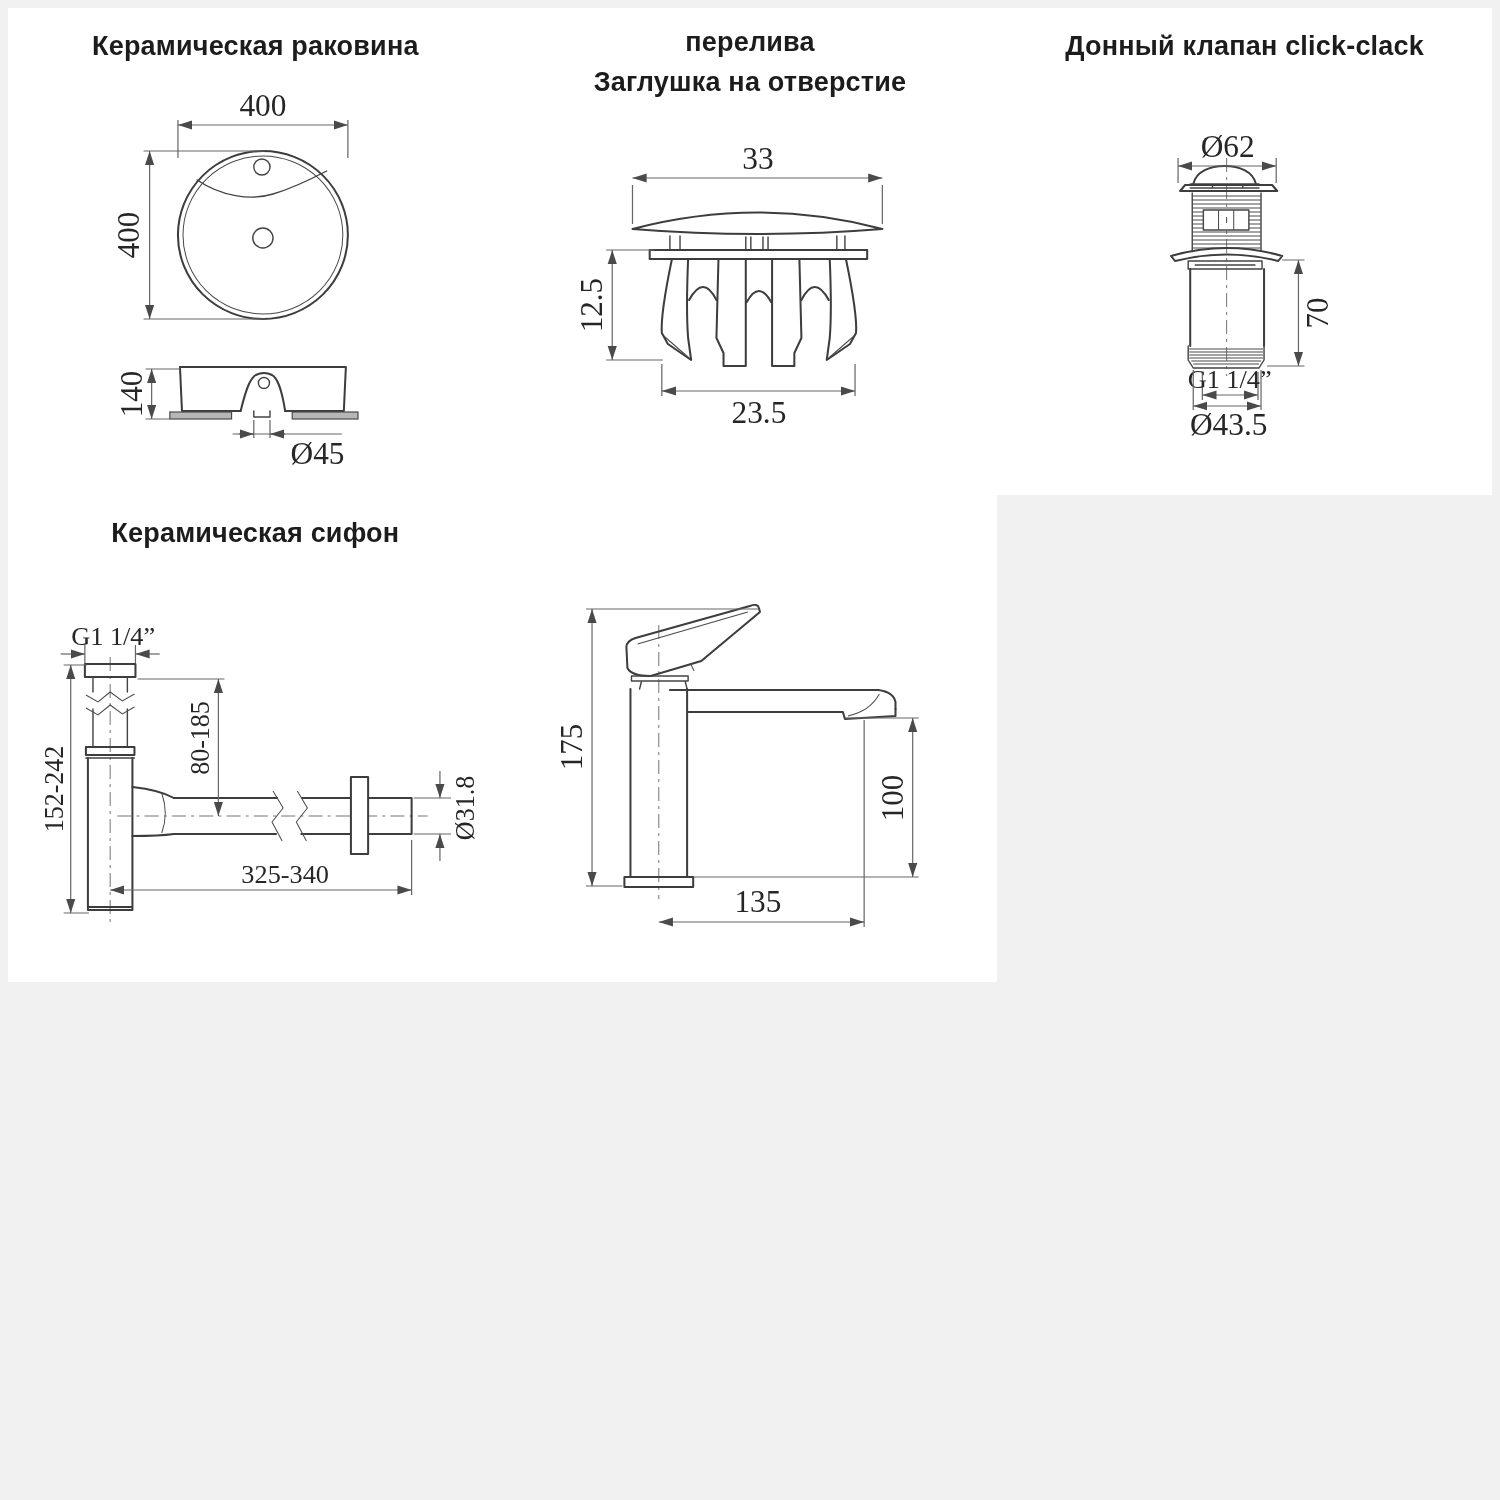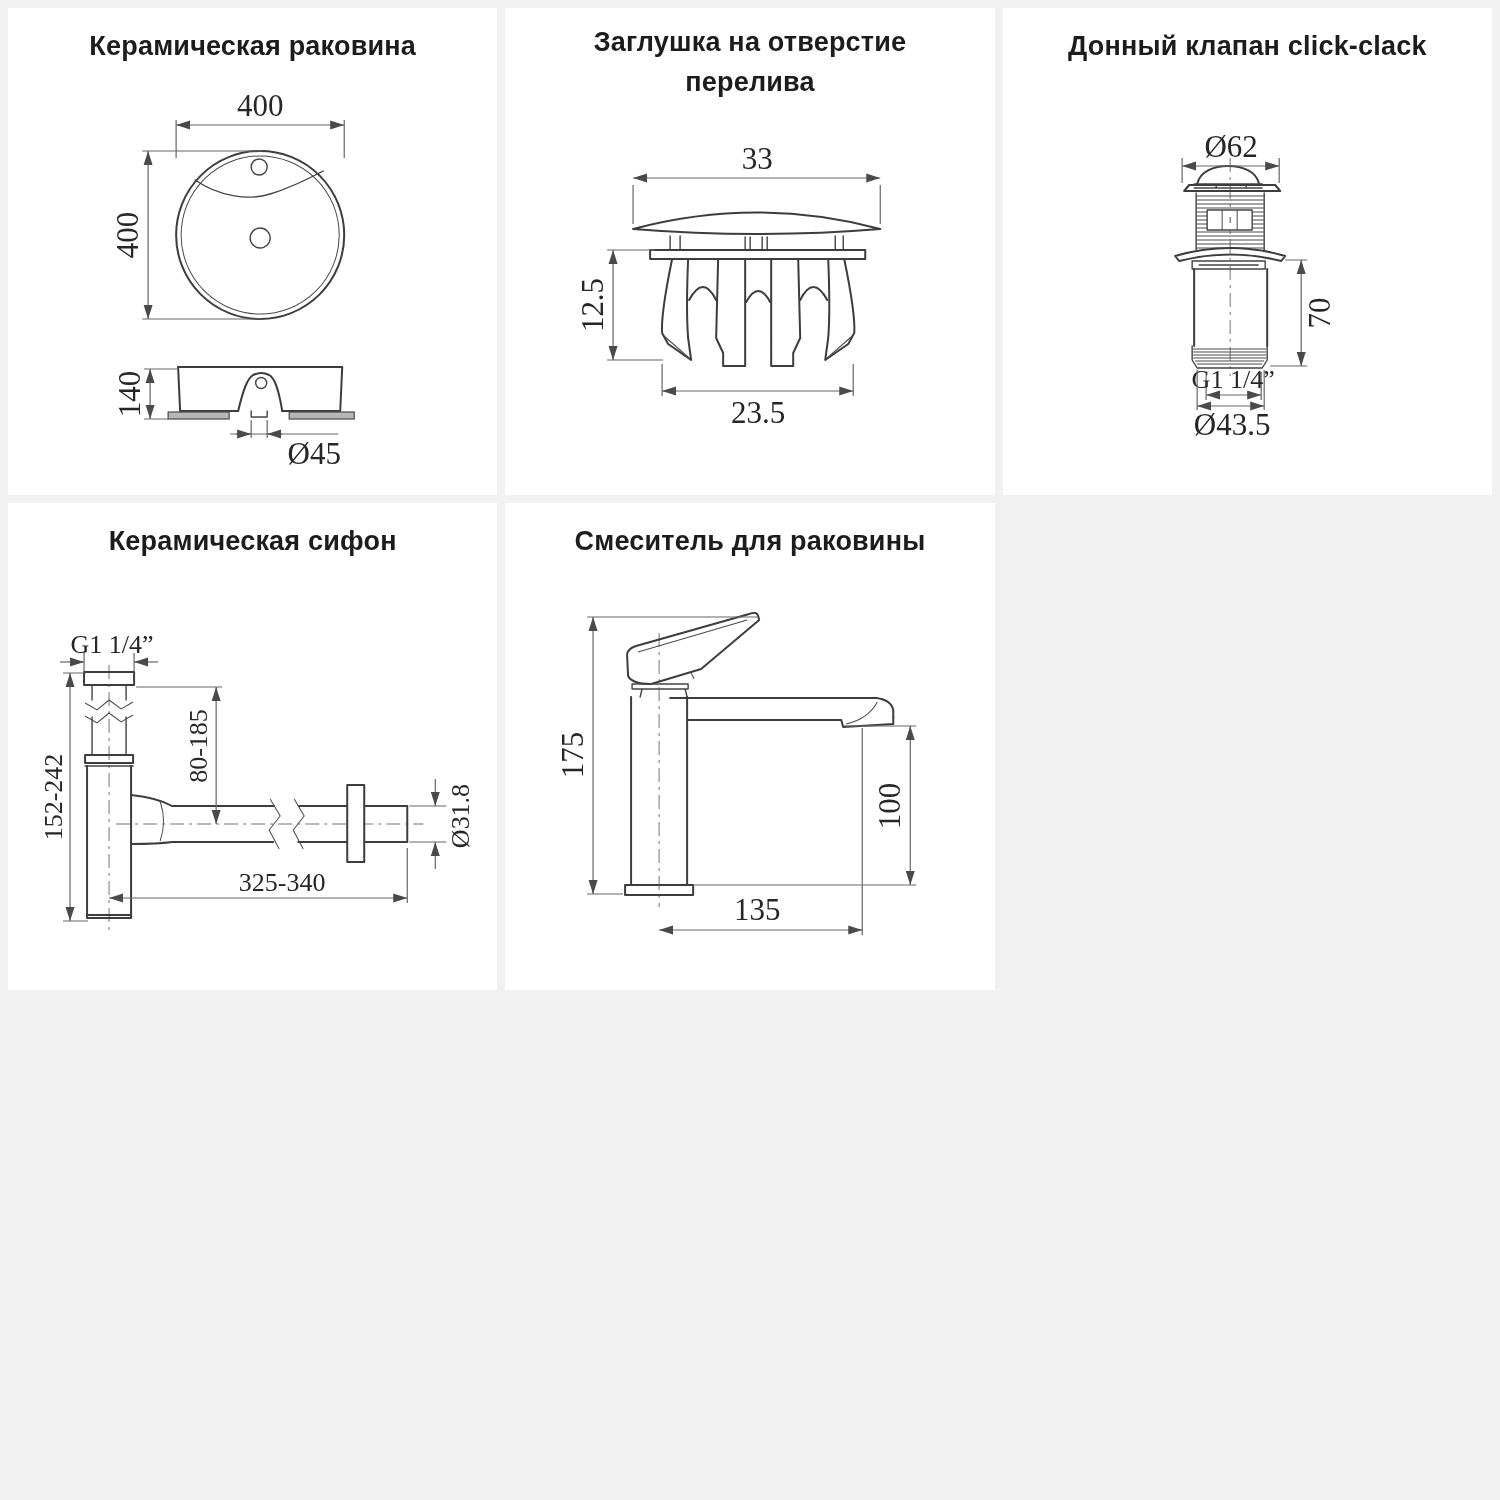--- a/index.html
+++ b/index.html
@@ -6,21 +6,21 @@
   body{
     width:1500px;height:1500px;
     background:#f1f1f2;
     font-family:"Liberation Sans", sans-serif;
     overflow:hidden;
   }
   .grid{
     display:grid;
     grid-template-columns:repeat(3, 1fr);
     grid-auto-rows:487px;
-    gap:8px;
+    gap:0;
     padding:8px;
   }
   .card{
     background:#ffffff;
     position:relative;
   }
   .card-title{
     position:absolute;top:18px;left:0;right:0;
     margin:0;text-align:center;
     font-size:27px;font-weight:700;color:#1c1c1c;
@@ -87,22 +87,22 @@
         <line class="dimln" x1="222" y1="426" x2="330" y2="426"></line>
         <line class="dimln" x1="228" y1="426" x2="243" y2="426" marker-end="url(#arw)"></line>
         <line class="dimln" x1="274" y1="426" x2="259" y2="426" marker-end="url(#arw)"></line>
         <text class="dim" x="306" y="456" text-anchor="middle">Ø45</text>
       </g>
     </svg>
   </section>
 
   <section class="card">
     <h2 class="card-title" style="top:14px">
+      <span style="display:block">перелива</span>
       <span style="display:block">Заглушка на отверстие</span>
-      <span style="display:block">перелива</span>
     </h2>
     <svg class="draw" viewBox="0 0 489 487" preserveAspectRatio="none">
       <g>
         <path class="ln" d="M 128,221 Q 252,188 375,221 Q 252,231 128,221 Z"></path>
         <path class="ln2" d="M 165,228 V 242 M 175,228 V 242 M 240,229 V 242 M 245,229 V 242 M 257,229 V 242 M 262,229 V 242 M 330,228 V 242 M 338,228 V 242"></path>
         <rect class="ln" x="145" y="242" width="215" height="9"></rect>
         <path class="ln" d="M 167,251 C 159,290 156,312 157,325 L 163,336 L 186,352 L 183,330 C 181,305 182,275 183,251"></path>
         <path class="thin" d="M 159,328 L 184,350"></path>
         <path class="ln" d="M 339,251 C 347,290 350,312 349,325 L 343,336 L 320,352 L 323,330 C 325,305 324,275 323,251"></path>
         <path class="thin" d="M 347,328 L 322,350"></path>
@@ -207,21 +207,20 @@
         <text class="dim-sm" text-anchor="middle" transform="rotate(-90 461 313)" x="461" y="313">Ø31.8</text>
 
         <path class="dimln" d="M 399,345 V 400"></path>
         <line class="dimln" x1="101" y1="395" x2="399" y2="395" marker-start="url(#arw)" marker-end="url(#arw)"></line>
         <text class="dim-sm" x="274" y="388" text-anchor="middle">325-340</text>
       </g>
     </svg>
   </section>
 
   <section class="card">
-    <h2 class="card-title">Смеситель для раковины</h2>
     <svg class="draw" viewBox="0 0 489 487" preserveAspectRatio="none">
       <g>
         <line class="cl" x1="154" y1="130" x2="154" y2="404"></line>
         <path class="ln" d="M 123,173 L 122,152 Q 122,146 131,143 L 244,111 Q 252,108 253,113 L 254,117 L 196,166 L 146,181 Q 127,181 123,173 Z"></path>
         <path class="thin" d="M 133,149 L 242,117 M 186,170 L 189,176"></path>
         <path class="ln2" d="M 127,181 H 183 M 127,186 H 183 M 127,181 V 186 M 183,181 V 186 M 137,186 L 135,194 M 180,186 L 182,194"></path>
         <path class="ln" d="M 126,194 V 382 M 182,194 V 382"></path>
         <rect class="ln" x="120" y="382" width="68" height="10"></rect>
         <path class="ln" d="M 165,195 H 371 Q 386,197 388,207 L 388,214"></path>
         <path class="ln" d="M 183,217 H 336 M 336,217 L 338,224 L 388,221 L 388,214"></path>

